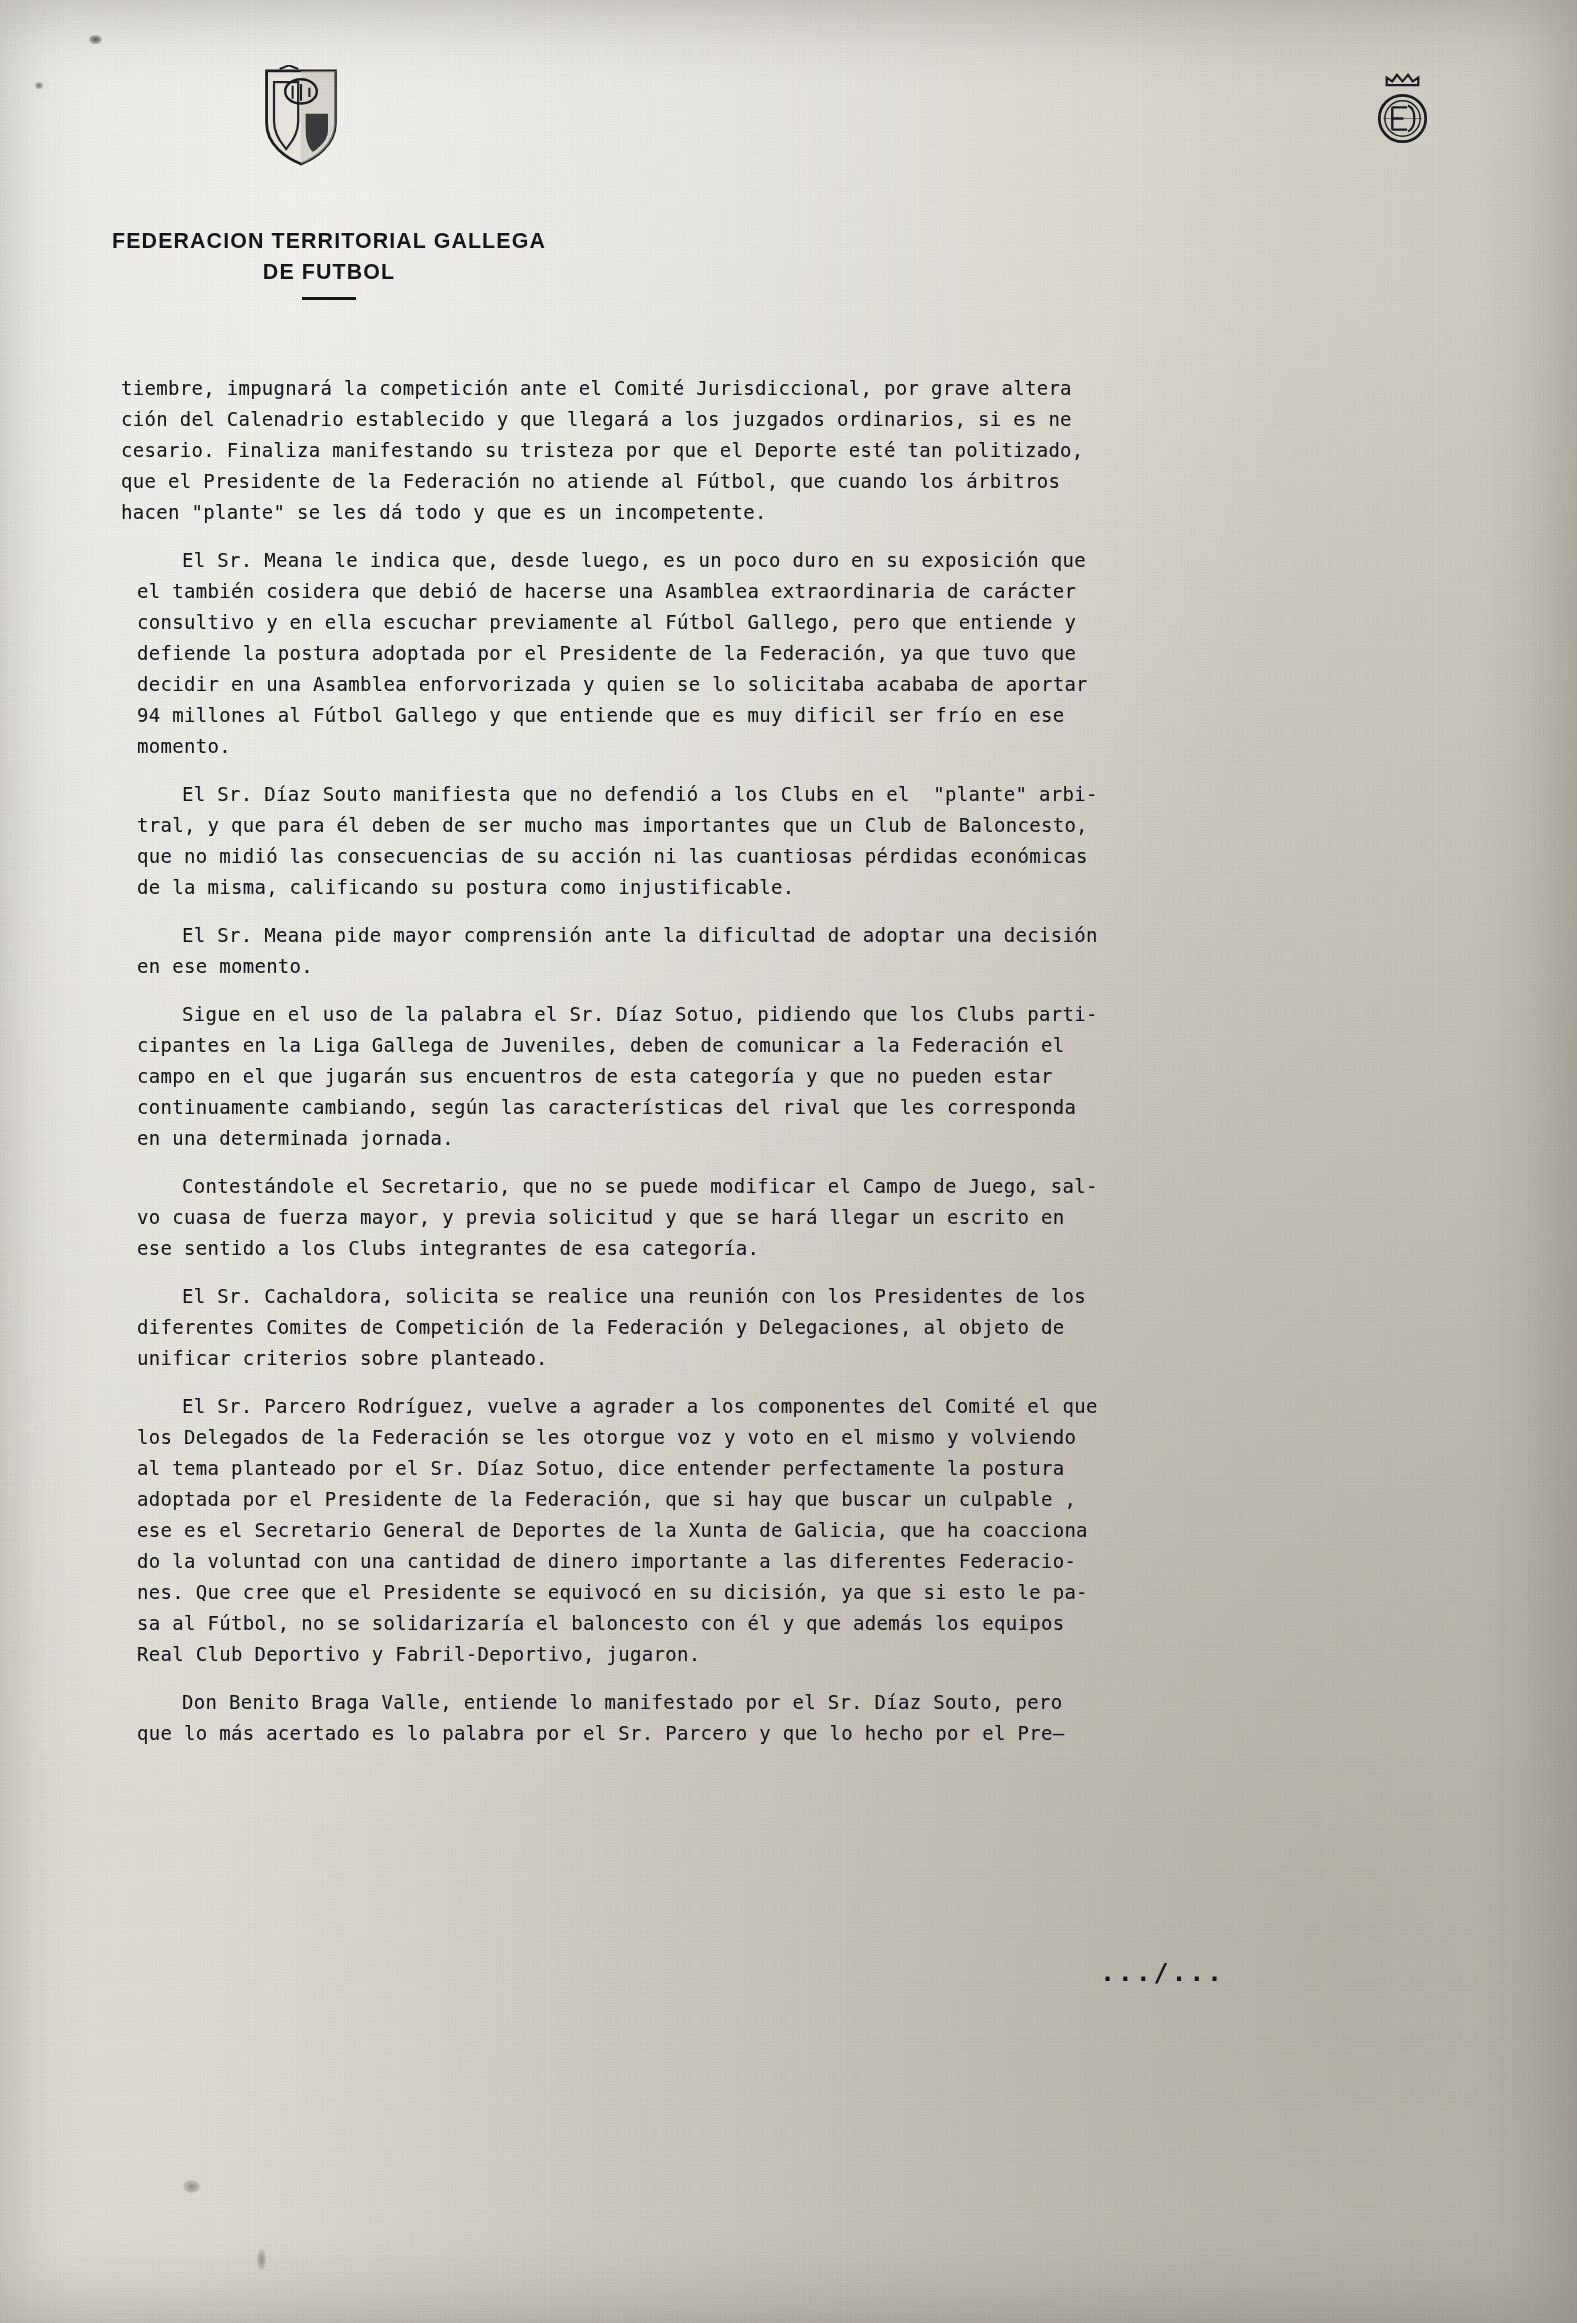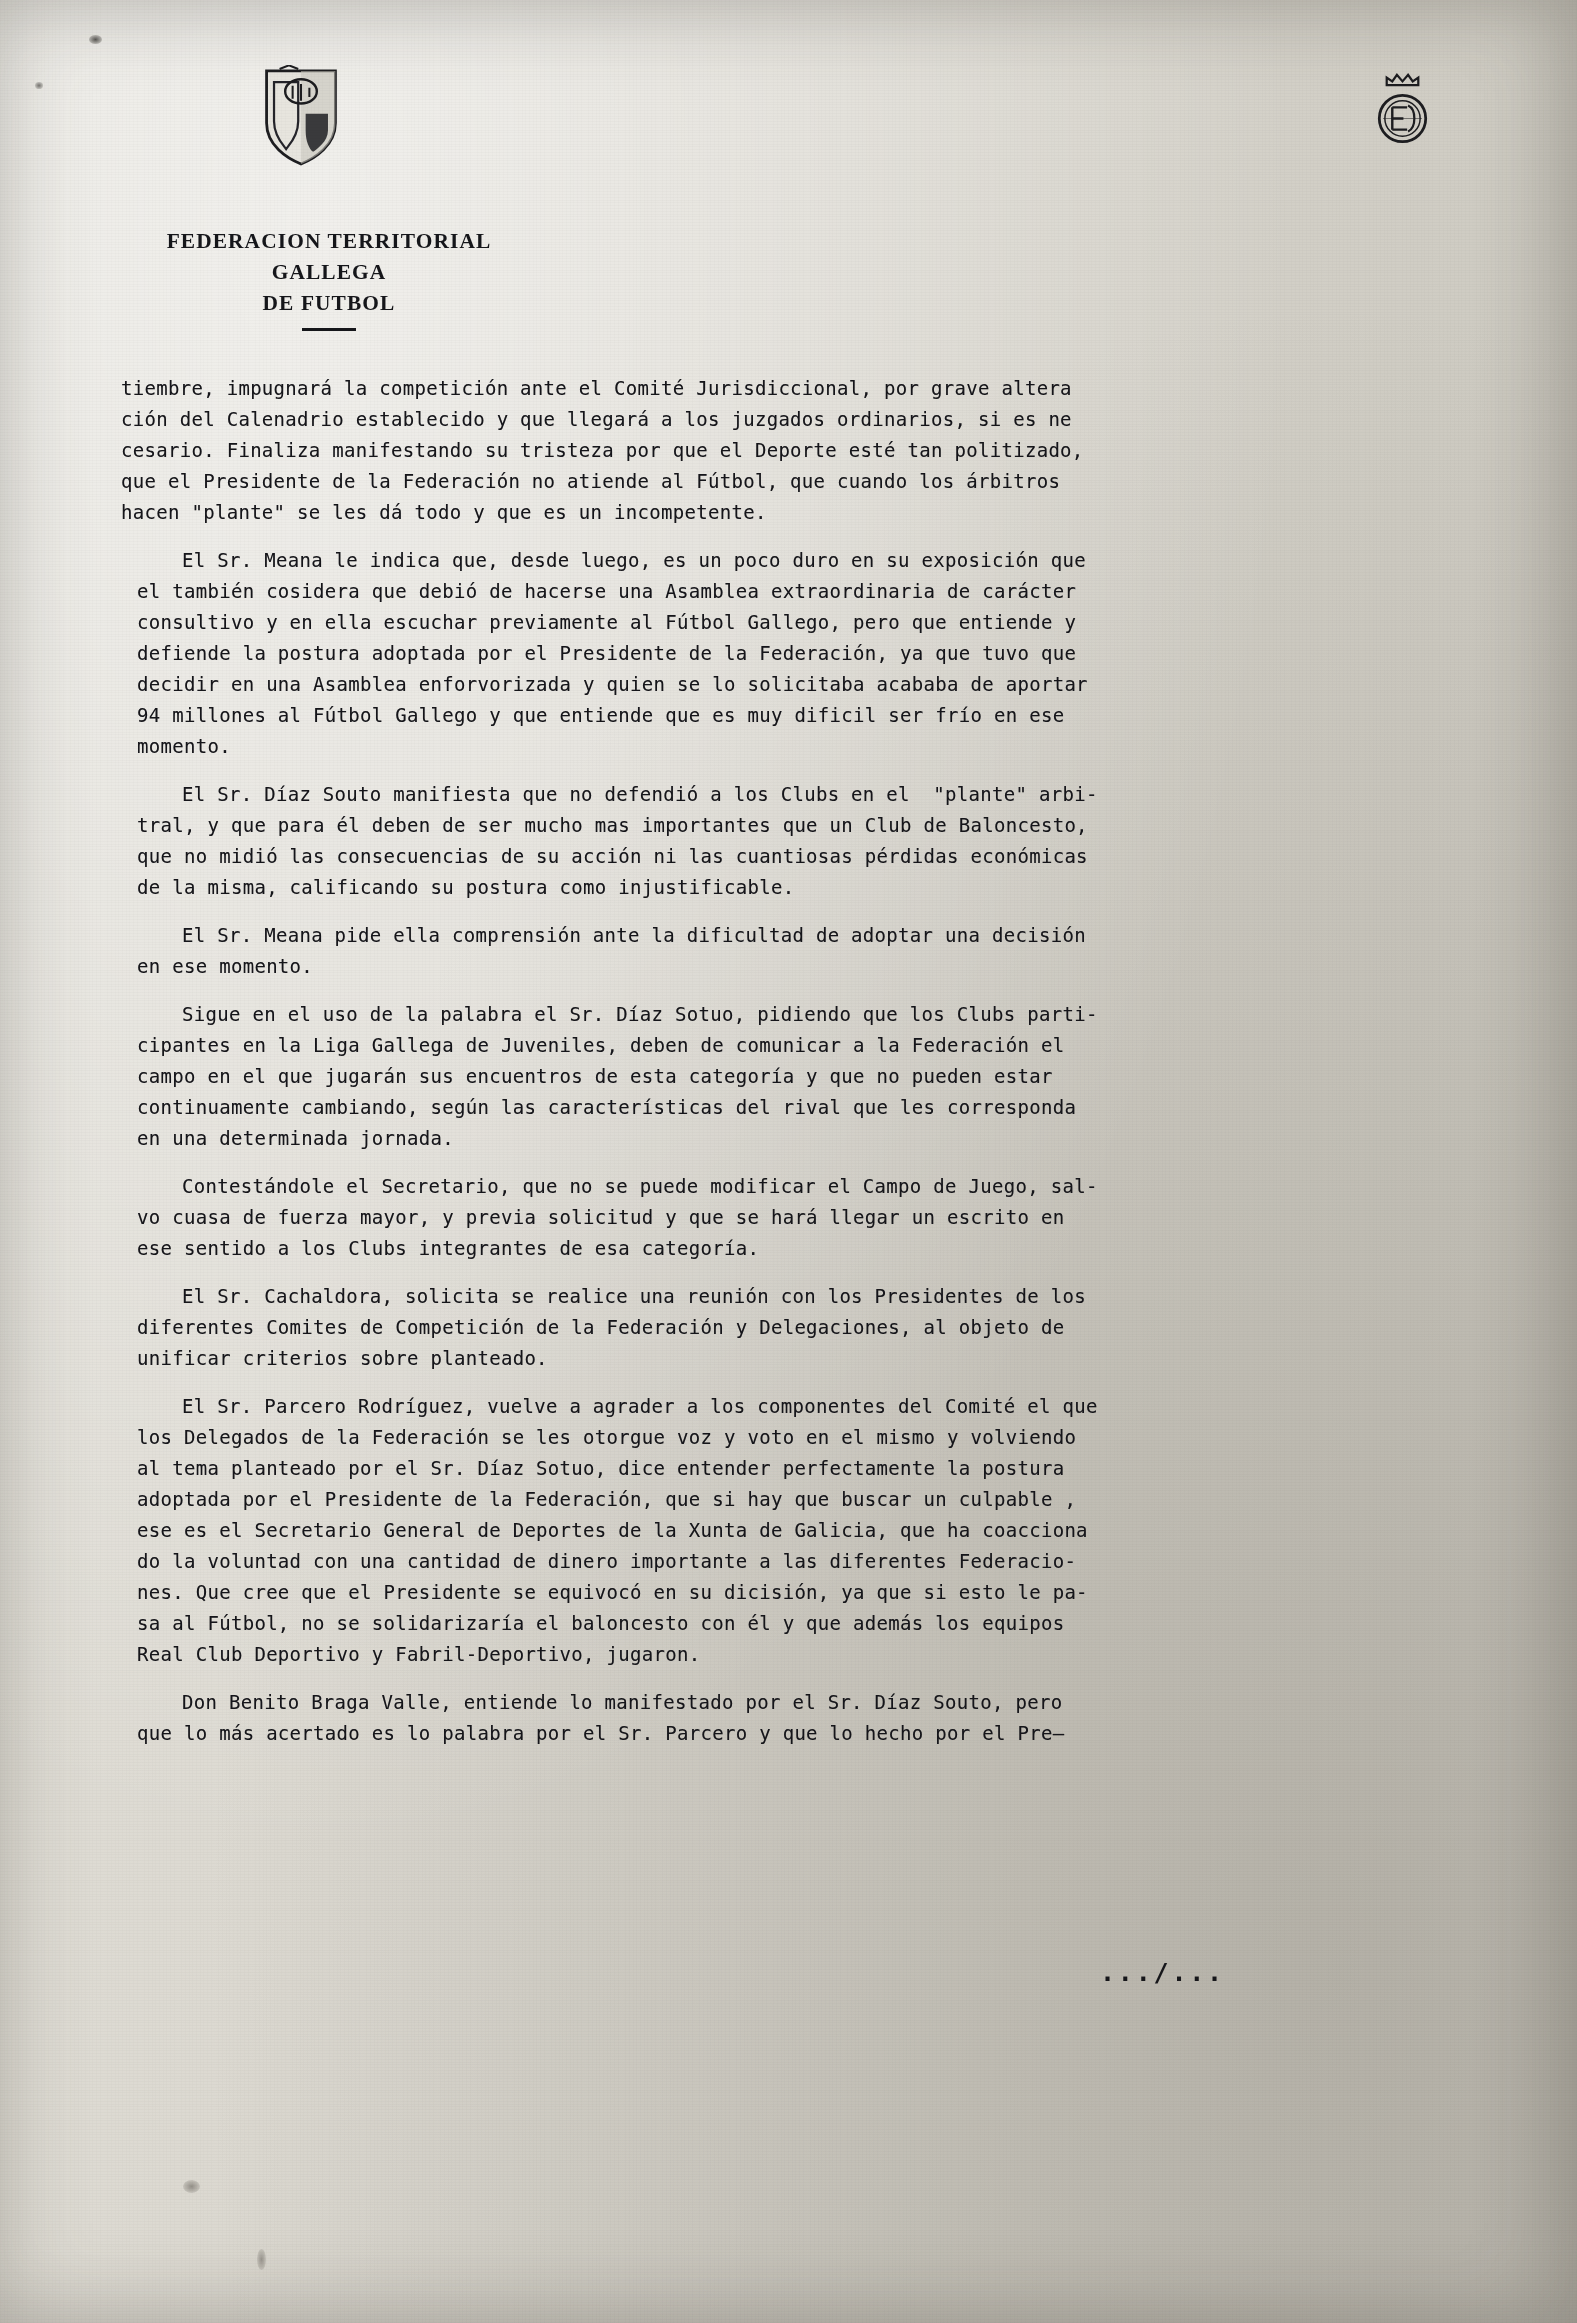--- a/index.html
+++ b/index.html
@@ -52,21 +52,21 @@
     top: 70px;
     width: 65px;
     height: 84px;
   }
   .letterhead {
     position: absolute;
     left: 110px;
     top: 226px;
     width: 438px;
     text-align: center;
-    font-family: Liberation Serif, serif;
+    font-family: Liberation Sans, sans-serif;
     font-weight: bold;
     font-size: 21.4px;
     letter-spacing: 1.1px;
     line-height: 1.45;
     color: #15161a;
   }
   .letterhead .line2 { display:block;text-align:center; }
   .letterhead .rule {
     display: block;
     width: 54px;
@@ -184,21 +184,21 @@
 el también cosidera que debió de hacerse una Asamblea extraordinaria de carácter
 consultivo y en ella escuchar previamente al Fútbol Gallego, pero que entiende y
 defiende la postura adoptada por el Presidente de la Federación, ya que tuvo que
 decidir en una Asamblea enforvorizada y quien se lo solicitaba acababa de aportar
 94 millones al Fútbol Gallego y que entiende que es muy dificil ser frío en ese
 momento.</p>
     <p class="para indent">El Sr. Díaz Souto manifiesta que no defendió a los Clubs en el  "plante" arbi-
 tral, y que para él deben de ser mucho mas importantes que un Club de Baloncesto,
 que no midió las consecuencias de su acción ni las cuantiosas pérdidas económicas
 de la misma, calificando su postura como injustificable.</p>
-    <p class="para indent">El Sr. Meana pide ella comprensión ante la dificultad de adoptar una decisión
+    <p class="para indent">El Sr. Meana pide mayor comprensión ante la dificultad de adoptar una decisión
 en ese momento.</p>
     <p class="para indent">Sigue en el uso de la palabra el Sr. Díaz Sotuo, pidiendo que los Clubs parti-
 cipantes en la Liga Gallega de Juveniles, deben de comunicar a la Federación el
 campo en el que jugarán sus encuentros de esta categoría y que no pueden estar
 continuamente cambiando, según las características del rival que les corresponda
 en una determinada jornada.</p>
     <p class="para indent">Contestándole el Secretario, que no se puede modificar el Campo de Juego, sal-
 vo cuasa de fuerza mayor, y previa solicitud y que se hará llegar un escrito en
 ese sentido a los Clubs integrantes de esa categoría.</p>
     <p class="para indent">El Sr. Cachaldora, solicita se realice una reunión con los Presidentes de los

